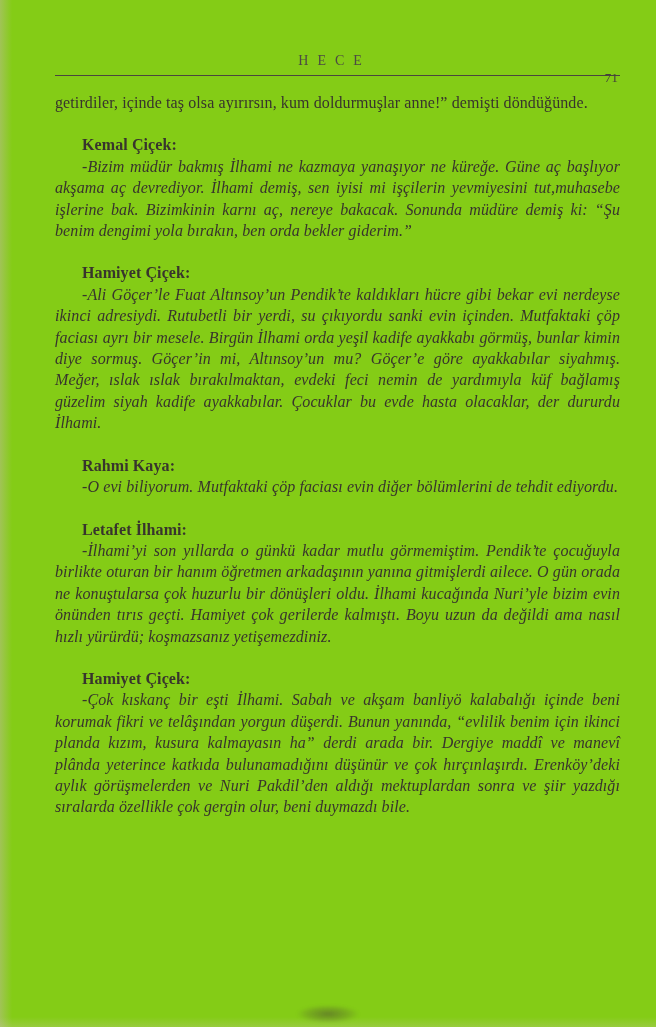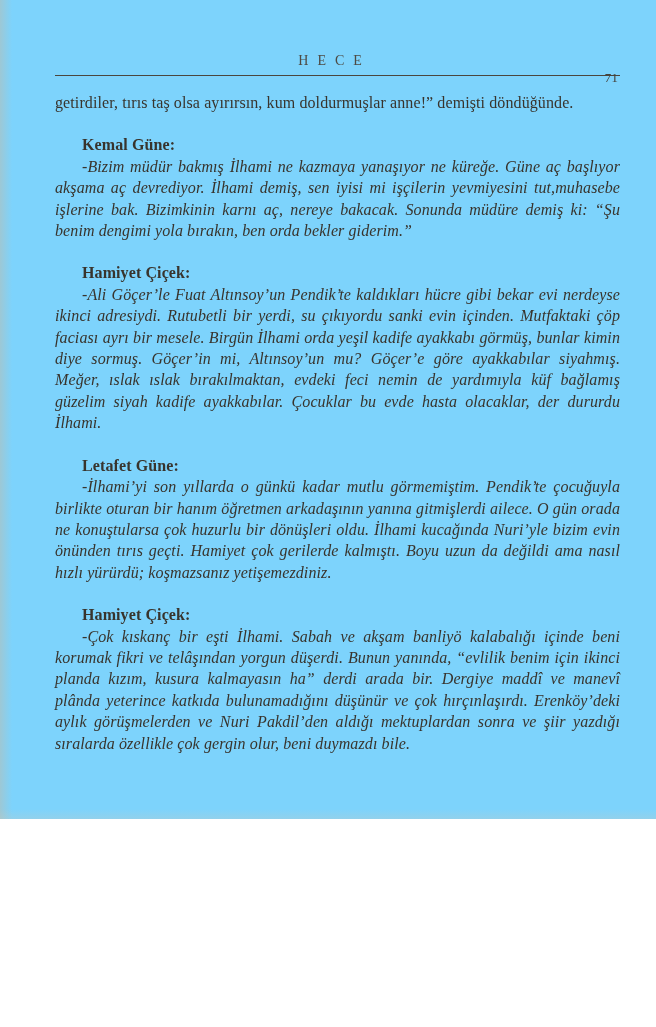--- a/index.html
+++ b/index.html
@@ -3,23 +3,23 @@
 <meta charset="utf-8">
 <style>
   html, body {
     margin: 0;
     padding: 0;
     background: #ffffff;
   }
   .page {
     position: relative;
     width: 656px;
-    height: 819px;
+    height: 1027px;
     box-sizing: border-box;
-    background: #7dd3fc;
+    background: #84cc16;
     padding: 50px 36px 0 55px;
     overflow: hidden;
     font-family: "Liberation Serif", "DejaVu Serif", serif;
     color: #38342d;
   }
   
   .scan-edge-left {
     position: absolute;
     left: 0; top: 0; bottom: 0;
     width: 12px;
@@ -101,35 +101,39 @@
   <div class="scan-edge-bottom"></div>
 
   <header class="page-header">
     <span class="journal-title">HECE</span>
     <span class="page-number">71</span>
   </header>
   <hr class="header-rule">
 
   <main class="page-body">
 
-    <p class="intro-para">getirdiler, tırıs taş olsa ayırırsın, kum doldurmuşlar anne!” demişti döndüğünde.</p>
+    <p class="intro-para">getirdiler, içinde taş olsa ayırırsın, kum doldurmuşlar anne!” demişti döndüğünde.</p>
 
     <section>
-      <h3 class="speaker">Kemal Güne:</h3>
+      <h3 class="speaker">Kemal Çiçek:</h3>
       <p class="para">-Bizim müdür bakmış İlhami ne kazmaya yanaşıyor ne küreğe. Güne aç başlıyor akşama aç devrediyor. İlhami demiş, sen iyisi mi işçilerin yevmiyesini tut,muhasebe işlerine bak. Bizimkinin karnı aç, nereye bakacak. Sonunda müdüre demiş ki: “Şu benim dengimi yola bırakın, ben orda bekler giderim.”</p>
     </section>
 
     <section>
       <h3 class="speaker">Hamiyet Çiçek:</h3>
       <p class="para">-Ali Göçer’le Fuat Altınsoy’un Pendik’te kaldıkları hücre gibi bekar evi nerdeyse ikinci adresiydi. Rutubetli bir yerdi, su çıkıyordu sanki evin içinden. Mutfaktaki çöp faciası ayrı bir mesele. Birgün İlhami orda yeşil kadife ayakkabı görmüş, bunlar kimin diye sormuş. Göçer’in mi, Altınsoy’un mu? Göçer’e göre ayakkabılar siyahmış. Meğer, ıslak ıslak bırakılmaktan, evdeki feci nemin de yardımıyla küf bağlamış güzelim siyah kadife ayakkabılar. Çocuklar bu evde hasta olacaklar, der dururdu İlhami.</p>
     </section>
 
+    <section>
+      <h3 class="speaker">Rahmi Kaya:</h3>
+      <p class="para">-O evi biliyorum. Mutfaktaki çöp faciası evin diğer bölümlerini de tehdit ediyordu.</p>
+    </section>
 
     <section>
-      <h3 class="speaker">Letafet Güne:</h3>
+      <h3 class="speaker">Letafet İlhami:</h3>
       <p class="para">-İlhami’yi son yıllarda o günkü kadar mutlu görmemiştim. Pendik’te çocuğuyla birlikte oturan bir hanım öğretmen arkadaşının yanına gitmişlerdi ailece. O gün orada ne konuştularsa çok huzurlu bir dönüşleri oldu. İlhami kucağında Nuri’yle bizim evin önünden tırıs geçti. Hamiyet çok gerilerde kalmıştı. Boyu uzun da değildi ama nasıl hızlı yürürdü; koşmazsanız yetişemezdiniz.</p>
     </section>
 
     <section>
       <h3 class="speaker">Hamiyet Çiçek:</h3>
       <p class="para">-Çok kıskanç bir eşti İlhami. Sabah ve akşam banliyö kalabalığı içinde beni korumak fikri ve telâşından yorgun düşerdi. Bunun yanında, “evlilik benim için ikinci planda kızım, kusura kalmayasın ha” derdi arada bir. Dergiye maddî ve manevî plânda yeterince katkıda bulunamadığını düşünür ve çok hırçınlaşırdı. Erenköy’deki aylık görüşmelerden ve Nuri Pakdil’den aldığı mektuplardan sonra ve şiir yazdığı sıralarda özellikle çok gergin olur, beni duymazdı bile.</p>
     </section>
 
   </main>
 

